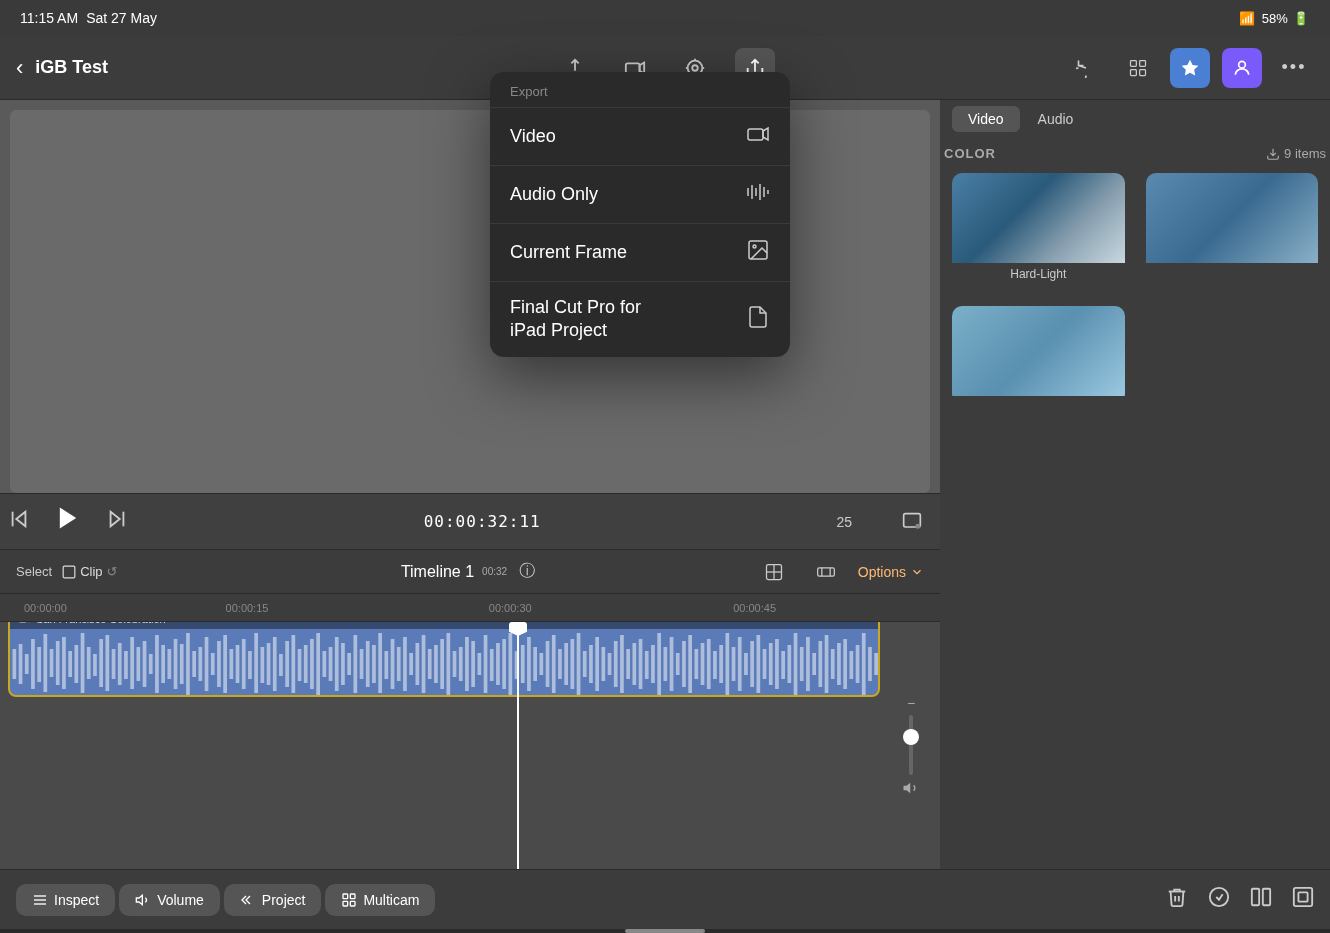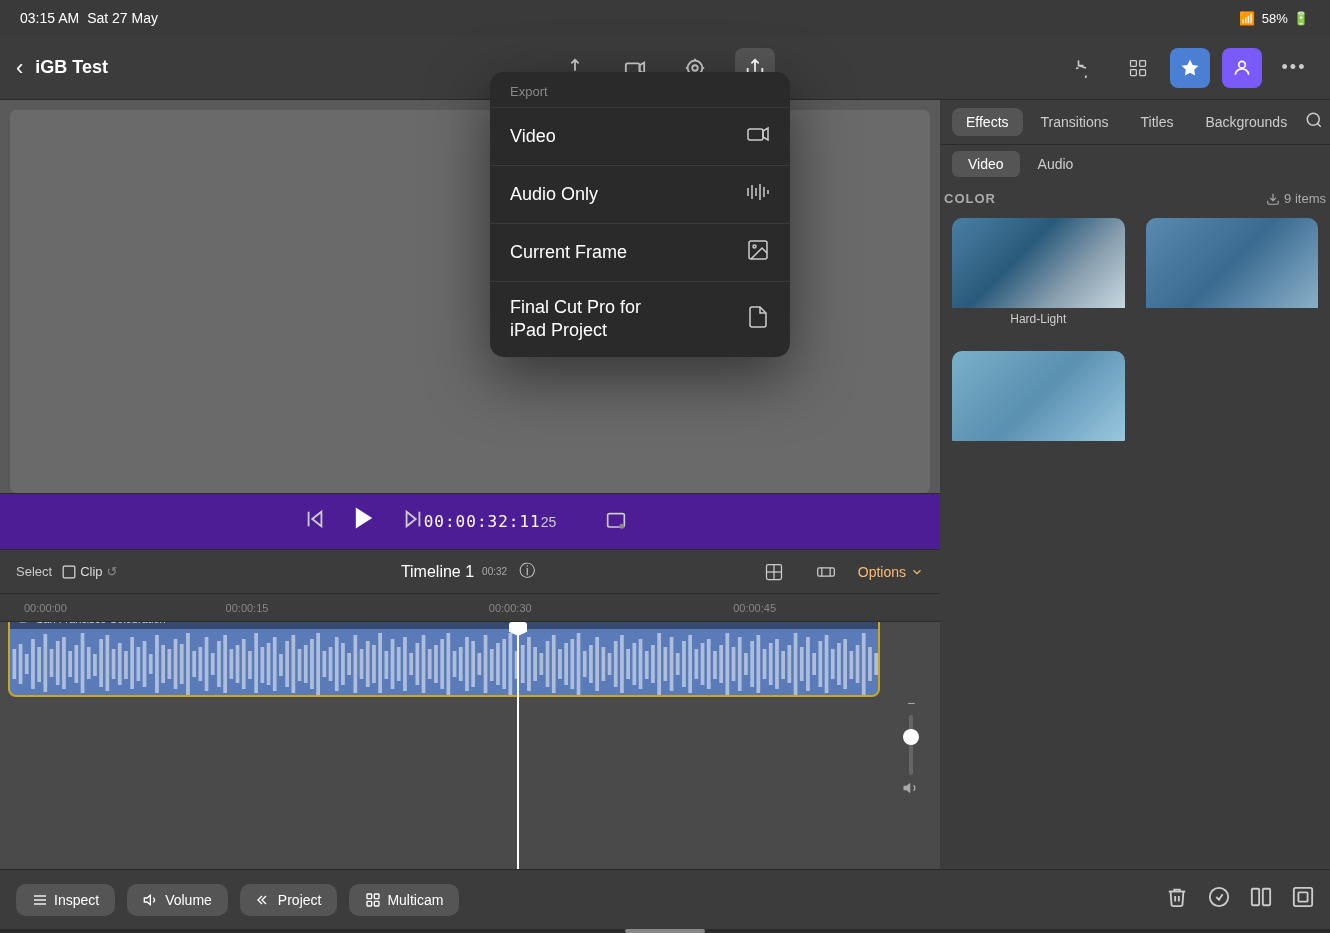--- a/index.html
+++ b/index.html
@@ -94,25 +94,25 @@
     .toolbar-icon-btn.active-purple {
       background: #7a5af8;
       color: #fff;
     }
     .toolbar-icon-btn.active-dark {
       background: #666;
       color: #fff;
     }
     .preview-controls {
       height: 56px;
-      background: #4c1d95;
-      display: flex;
-      align-items: center;
-      justify-content: center;
-      padding: 0 37px;
+      background: #404040;
+      display: flex;
+      align-items: center;
+      justify-content: space-between;
+      padding: 0 8px;
       border-top: 1px solid #2a2a2a;
     }
     .preview-transport {
       display: flex;
       align-items: center;
       gap: 24px;
     }
     .transport-btn {
       background: none;
       border: none;
@@ -400,21 +400,21 @@
       background: #3c3c3c;
       border-top: 1px solid #2a2a2a;
       display: flex;
       align-items: center;
       padding: 0 16px;
       justify-content: space-between;
     }
     .bottom-left {
       display: flex;
       align-items: center;
-      gap: 12px;
+      gap: 4px;
     }
     .bottom-btn {
       display: flex;
       align-items: center;
       gap: 6px;
       padding: 8px 16px;
       border-radius: 10px;
       background: #555;
       border: none;
       color: #fff;
@@ -548,21 +548,21 @@
       height: 16px;
       background: #fff;
       border-radius: 50%;
     }
   </style>
 </head>
 <body>
 
 <div class="status-bar">
   <div class="status-bar-left">
-    <span>03:15 AM</span>
+    <span>11:15 AM</span>
     <span>Sat 27 May</span>
   </div>
   <div class="status-bar-right">
     <span>📶</span>
     <span>58%</span>
     <span>🔋</span>
   </div>
 </div>
 
 <div class="top-toolbar">
@@ -903,40 +903,20 @@
         <div class="playhead" style="position:absolute; top:0; left:55%; width:2px; height:100%; background:#fff; z-index:10;">
           <div class="playhead-handle"></div>
         </div>
 
       </div>
     </div>
 
   </div>
 
   <div class="right-panel">
-    <div class="panel-tabs">
-      <button class="panel-tab active">
-        <span>Effects</span>
-      </button>
-      <button class="panel-tab">
-        <span>Transitions</span>
-      </button>
-      <button class="panel-tab">
-        <span>Titles</span>
-      </button>
-      <button class="panel-tab">
-        <span>Backgrounds</span>
-      </button>
-      <button class="search-icon-btn">
-        <svg width="18" height="18" viewBox="0 0 24 24" fill="none" stroke="currentColor" stroke-width="2">
-          <circle cx="11" cy="11" r="8"></circle>
-            <line x1="21" y1="21" x2="16.65" y2="16.65"></line>
-        </svg>
-      </button>
-    </div>
 
     <div class="video-audio-toggle">
       <button class="toggle-btn active">
         <span>Video</span>
       </button>
       <button class="toggle-btn">
         <span>Audio</span>
       </button>
     </div>
 

